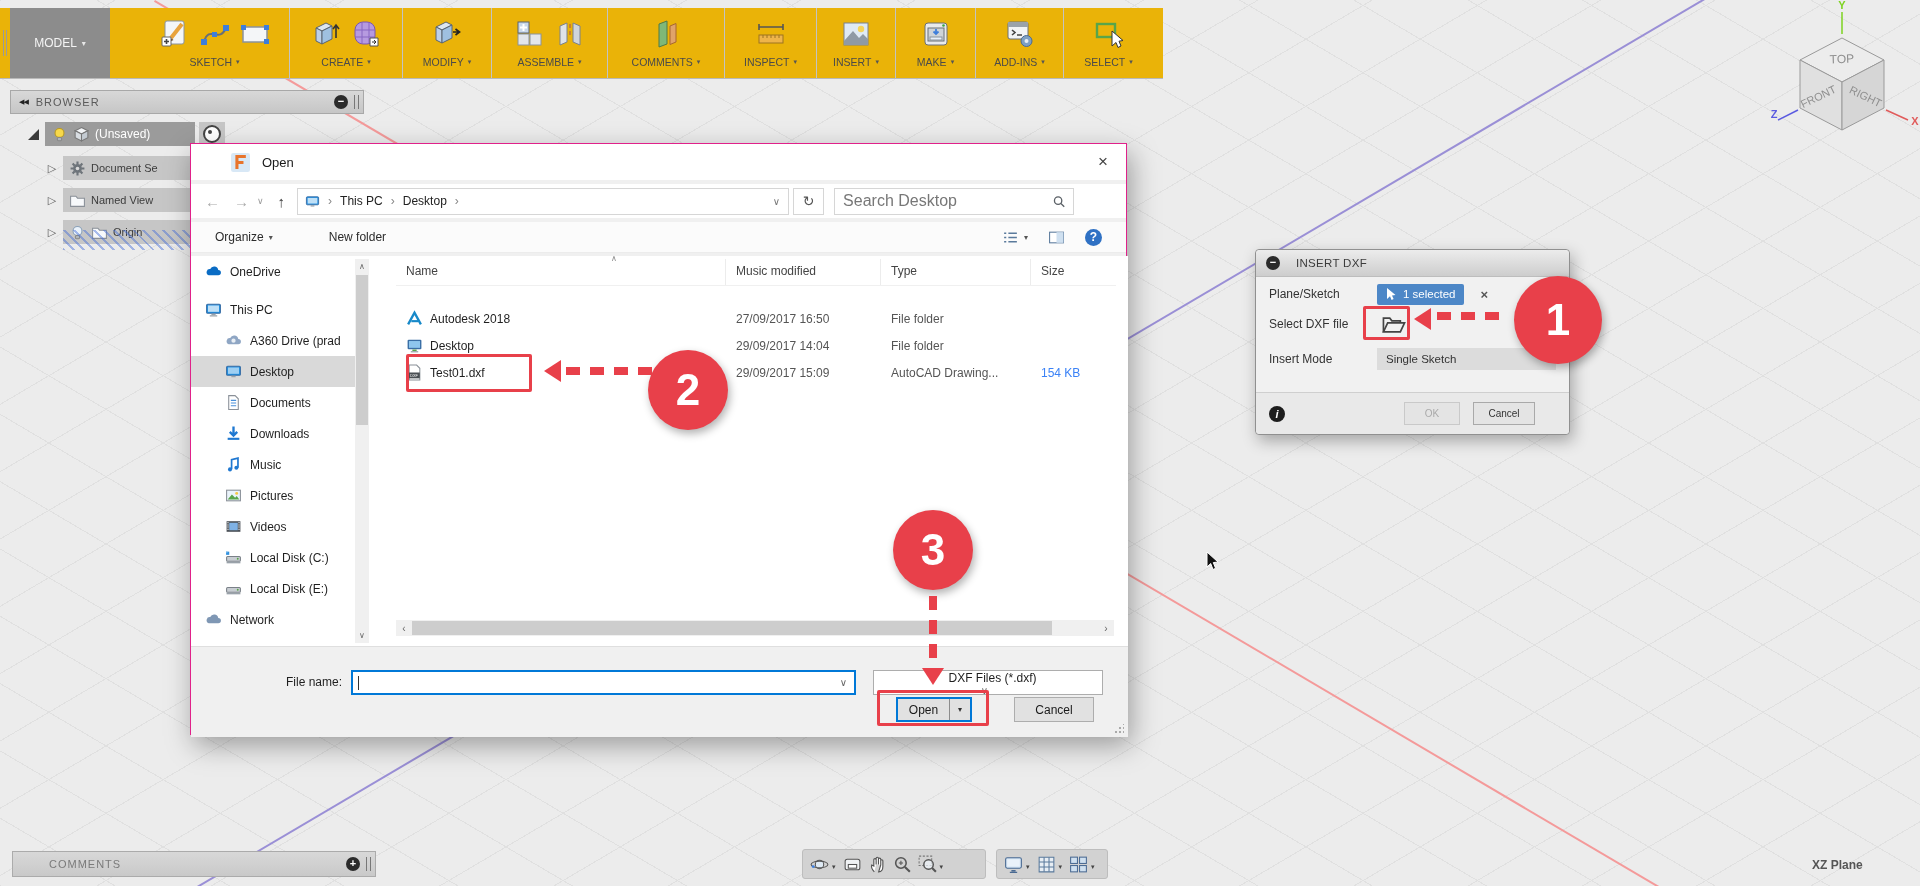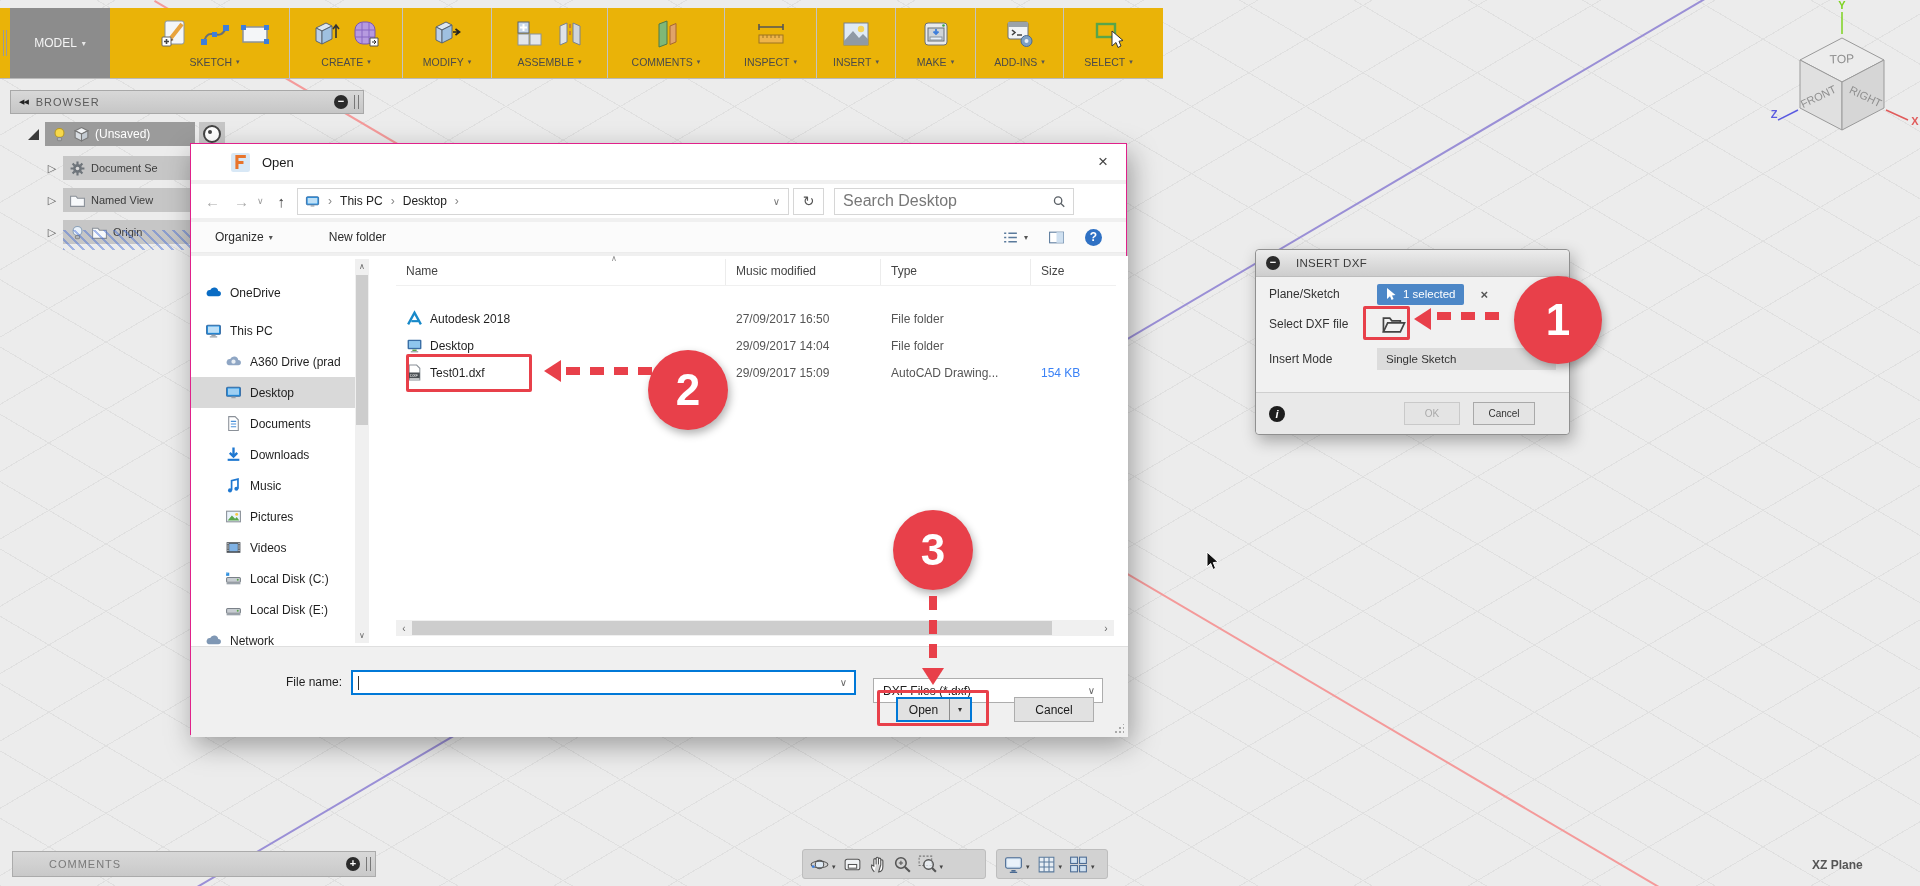--- a/index.html
+++ b/index.html
@@ -84,21 +84,21 @@
     border-bottom:1px solid #ececec;display:flex;align-items:center;font-size:12px;color:#2b2b2b;}
   .cmd-item{display:flex;align-items:center;gap:5px;}
   .cmd-item .cr{font-size:8px;color:#555;}
   .cmd-organize{margin-left:24px;}
   .cmd-newfolder{margin-left:56px;}
   .cmd-right{position:absolute;right:24px;display:flex;align-items:center;gap:20px;}
   .cmd-right .icon16{width:17px;height:17px;display:inline-flex;}
   .help-circle{width:17px;height:17px;border-radius:50%;background:#2f71c4;color:#fff;font-size:12px;
     font-weight:bold;display:flex;align-items:center;justify-content:center;}
   .dlg-body{position:absolute;left:0;top:112px;width:937px;height:390px;background:#fff;}
-  .side-nav{position:absolute;left:0;top:0;width:164px;height:390px;overflow:hidden;padding-top:21px;box-sizing:border-box;}
+  .side-nav{position:absolute;left:0;top:0;width:164px;height:390px;overflow:hidden;box-sizing:border-box;}
   .side-item{height:31px;display:flex;align-items:center;gap:8px;font-size:12px;color:#1f1f1f;padding-left:14px;}
   .side-item.ind{padding-left:34px;}
   .side-item.sel{background:#d9d9d9;}
   .side-item .icon16{width:17px;height:17px;display:inline-flex;flex:none;}
   .side-item.gap{margin-top:7px;}
   .vscroll{position:absolute;left:164px;top:3px;width:14px;height:384px;background:#f0f0f0;}
   .vscroll .arr{position:absolute;left:0;width:14px;height:15px;font-size:8px;color:#666;text-align:center;line-height:15px;}
   .vscroll .arr.up{top:0}.vscroll .arr.dn{bottom:0}
   .vscroll .thumb{position:absolute;left:1px;top:16px;width:12px;height:150px;background:#cdcdcd;}
   .file-list{position:absolute;left:205px;top:0;width:720px;height:390px;}
@@ -121,22 +121,22 @@
   .hscroll .track{flex:1;height:16px;position:relative;}
   .hscroll .thumb{position:absolute;left:0;top:1px;height:14px;width:640px;background:#cdcdcd;}
   .dlg-footer{position:absolute;left:0;top:502px;width:937px;height:90px;background:#f0f0f0;border-top:1px solid #dfdfdf;}
   .fname-label{position:absolute;left:56px;top:28px;width:95px;text-align:right;font-size:12px;color:#1f1f1f;}
   .fname-input{position:absolute;left:160px;top:23px;width:505px;height:25px;border:2px solid #0078d7;
     background:#fff;box-sizing:border-box;display:flex;align-items:center;}
   .fname-input input{border:none;outline:none;flex:1;height:100%;padding-left:5px;
     font-family:"Liberation Sans",sans-serif;font-size:12px;background:transparent;}
   .caret-bar{width:1px;height:14px;background:#333;margin-left:5px;}
   .fname-input .dd{font-size:10px;color:#666;margin-right:7px;}
-  .filter-dd{position:absolute;left:682px;top:31px;width:230px;height:25px;border:1px solid #adadad;
-    background:#fff;box-sizing:border-box;display:flex;align-items:center;font-size:12px;color:#1f1f1f;}
+  .filter-dd{position:absolute;left:682px;top:23px;width:230px;height:25px;border:1px solid #adadad;
+    background:#fff;box-sizing:border-box;display:flex;align-items:center;font-size:12px;color:#1f1f1f;flex-direction:column;}
   .filter-dd span.txt{flex:1;padding-left:9px;}
   .filter-dd .dd{font-size:10px;color:#666;margin-right:7px;}
   .open-btn{position:absolute;left:705px;top:50px;width:76px;height:25px;border:2px solid #0078d7;
     background:#e1e1e1;box-sizing:border-box;display:flex;align-items:stretch;}
   .open-btn .main{flex:1;display:flex;align-items:center;justify-content:center;font-size:12px;color:#1a1a1a;}
   .open-btn .split{width:20px;border-left:1px solid #8c8c8c;display:flex;align-items:center;justify-content:center;font-size:8px;color:#333;}
   .cancel-btn{position:absolute;left:823px;top:50px;width:80px;height:25px;border:1px solid #adadad;
     background:#e1e1e1;font-size:12px;color:#1a1a1a;display:flex;align-items:center;justify-content:center;box-sizing:border-box;}
   .resize-grip{position:absolute;right:4px;bottom:3px;width:10px;height:10px;
     background:

